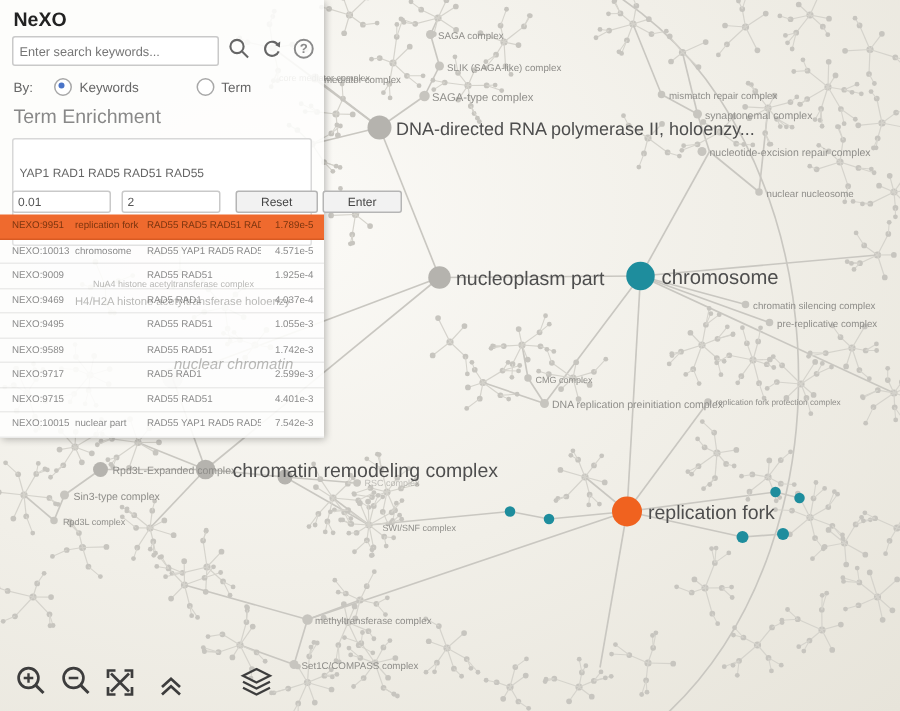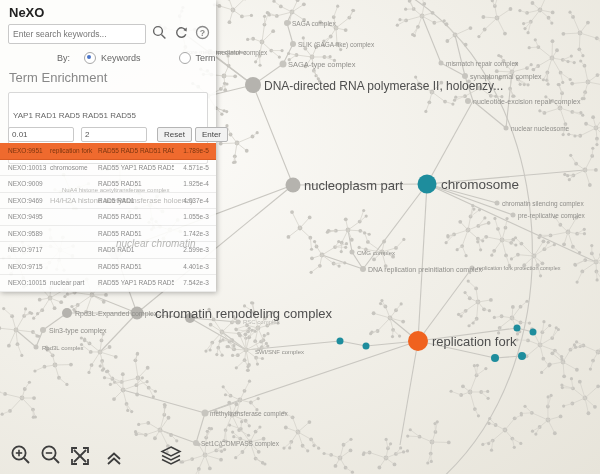--- a/index.html
+++ b/index.html
@@ -10,33 +10,33 @@
   #gsvg{position:absolute;left:0;top:0;}
 
   
   .panel{position:absolute;left:0;top:0;width:216px;height:292px;
     background:rgba(254,254,253,0.87);box-shadow:1px 1px 5px rgba(0,0,0,0.28);z-index:10;}
   .ptitle{font-size:13px;font-weight:bold;color:#222;padding:5px 0 0 9px;}
   .srow{position:absolute;left:8px;top:24px;right:6px;height:22px;display:flex;align-items:flex-start;}
   .sinput{width:134px;height:18px;border:1px solid #c9c9c9;border-radius:2px;font-size:8.5px;
     color:#555;padding:0 4px;background:#fff;outline:none;font-family:"Liberation Sans",sans-serif;}
   .iconbtn{margin-left:6px;width:16px;height:16px;display:flex;align-items:center;justify-content:center;cursor:pointer;}
-  .byrow{position:absolute;left:9px;top:52px;display:flex;align-items:center;font-size:9px;color:#666;margin-left:48px;}
+  .byrow{position:absolute;left:9px;top:52px;display:flex;align-items:center;font-size:9px;color:#666;}
   .radio{width:10px;height:10px;border:1px solid #a8a8a8;border-radius:50%;display:inline-block;
     position:relative;background:#fff;margin:0 5px 0 14px;}
   .radio.on::after{content:'';position:absolute;left:2px;top:2px;width:4px;height:4px;border-radius:50%;background:#4a74c8;}
   .enlabel{position:absolute;left:9px;top:70px;font-size:13px;color:#888;}
   .entext{position:absolute;left:8px;top:92px;width:190px;height:34px;border:1px solid #d8d8d8;
     border-radius:2px;background:#fff;font-size:8px;color:#666;padding:18px 4px;resize:none;outline:none;
     font-family:"Liberation Sans",sans-serif;}
   .prow{position:absolute;left:8px;top:127px;right:6px;display:flex;align-items:flex-end;}
   .pinput{width:58px;height:13px;border:1px solid #c9c9c9;border-radius:2px;font-size:8px;color:#555;
     padding:0 3px;margin-right:7px;background:#fff;outline:none;font-family:"Liberation Sans",sans-serif;}
   .pbtn{font-size:8px;color:#444;background:#f2f2f2;border:1px solid #b5b5b5;border-radius:2px;
-    height:15px;padding:0 6px;margin-left:3px;cursor:pointer;font-family:"Liberation Sans",sans-serif;}
+    height:15px;padding:0 16px;margin-left:3px;cursor:pointer;font-family:"Liberation Sans",sans-serif;}
   
   .ttable{position:absolute;left:0;top:143px;width:216px;}
   .trow{display:flex;height:15.5px;align-items:center;border-bottom:1px solid rgba(0,0,0,0.07);
     font-size:6.5px;color:#8b8b8b;background:rgba(255,255,255,0.25);cursor:pointer;}
   .trow.sel{background:#ef6a2e;color:#7c350f;border-bottom:1px solid #d95a22;}
   .tcell{overflow:hidden;white-space:nowrap;}
   .c-id{width:42px;padding-left:8px;}
   .c-term{width:48px;}
   .c-genes{width:76px;}
   .c-p{flex:1;text-align:right;padding-right:7px;}

